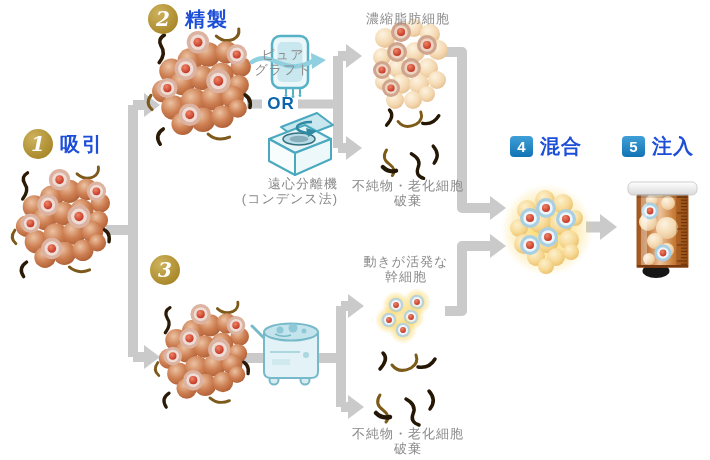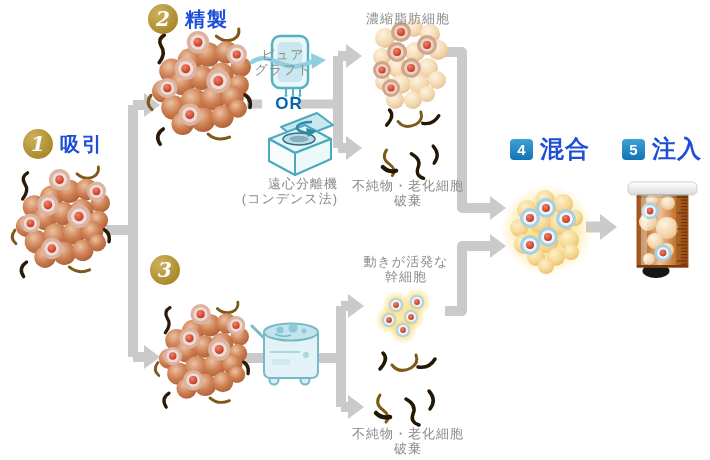--- a/index.html
+++ b/index.html
@@ -11,23 +11,23 @@
   .step{position:absolute;display:flex;align-items:center;gap:7px;}
   .badge-gold{display:inline-flex;width:30px;height:30px;border-radius:50%;
       background:radial-gradient(circle at 35% 30%, #cdb25c, #a9882a 75%);
       color:#fff;font:italic 700 20px "DejaVu Serif", serif;
       align-items:center;justify-content:center;flex:0 0 auto;}
   .badge-blue{display:inline-flex;width:23px;height:21px;border-radius:4px;
       background:linear-gradient(#3fa0d8,#1173b2);
       color:#fff;font-weight:bold;font-size:15px;
       align-items:center;justify-content:center;flex:0 0 auto;}
   .step-title{color:#1d4ed8;font-weight:bold;font-size:20px;letter-spacing:2px;white-space:nowrap;}
-  .step-title.small{font-size:24px;letter-spacing:1px;}
+  .step-title.small{font-size:20px;letter-spacing:1px;}
   .or-label{position:absolute;left:262px;top:94px;width:38px;text-align:center;
-      color:#0a65ae;font-weight:bold;font-size:17px;letter-spacing:1px;margin-left:8px;}
+      color:#0a65ae;font-weight:bold;font-size:17px;letter-spacing:1px;}
 </style>
 </head>
 <body>
 
 <div class="stage">
 
 <svg id="art" width="710" height="460" viewBox="0 0 710 460">
   <defs>
     <radialGradient id="gBrown" cx="38%" cy="32%" r="75%">
       <stop offset="0%" stop-color="#ecc2a2"></stop>

